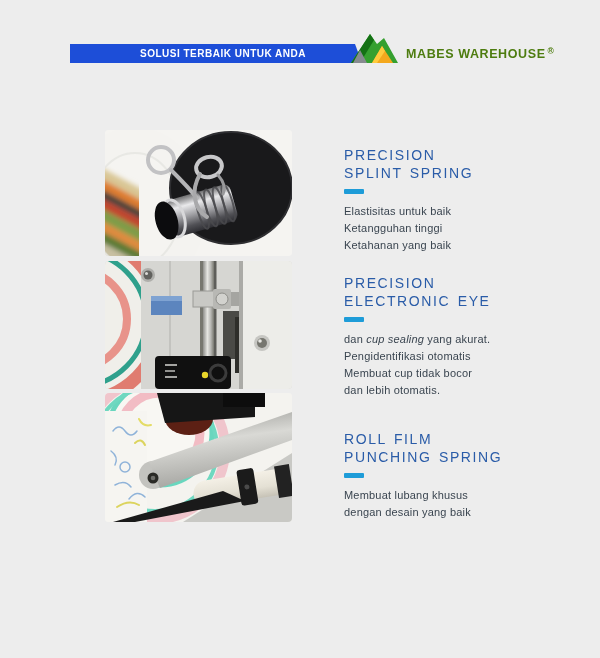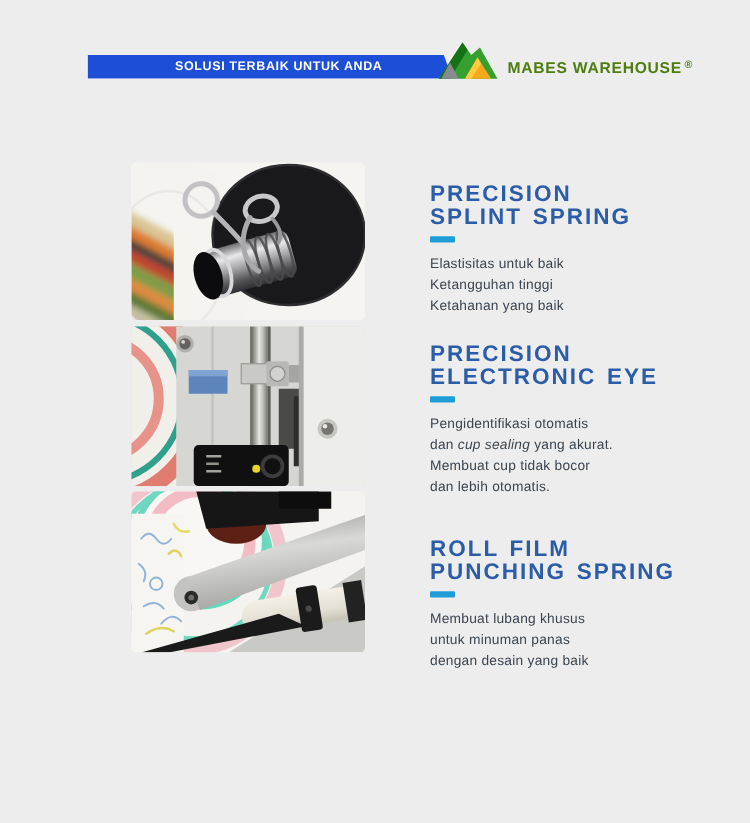--- a/index.html
+++ b/index.html
@@ -36,21 +36,21 @@
   .photo svg{display:block;width:100%;height:100%;}
   #photo-1{top:130px;height:126px;}
   #photo-2{top:261px;height:128px;}
   #photo-3{top:393px;height:129px;}
   
   .section{position:absolute;left:344px;width:175px;}
   #section-1{top:146px;}
   #section-2{top:274px;}
   #section-3{top:403px;margin-top:27px;}
   .sec-title{
-    color:#2A5CA8;font-weight:bold;font-size:18px;line-height:18px;
+    color:#2A5CA8;font-weight:normal;font-size:14px;line-height:18px;
     letter-spacing:1.6px;word-spacing:2px;white-space:nowrap;
   }
   .sec-title span{display:block;}
   .dash{width:20px;height:5px;background:#1E9CD8;margin-top:7px;border-radius:1px;}
   .sec-body{
     margin-top:9px;font-size:11px;line-height:17px;color:#3A4550;
     letter-spacing:.2px;
   }
   .sec-body span.line{display:block;white-space:nowrap;}
   .sec-body .it{font-style:italic;}
@@ -256,31 +256,30 @@
   </div>
 </div>
 
 <div class="section" id="section-2">
   <div class="sec-title">
     <span>PRECISION</span>
     <span>ELECTRONIC EYE</span>
   </div>
   <div class="dash"></div>
   <div class="sec-body">
+    <span class="line"><span>dan </span><span class="it">cup sealing</span><span> yang akurat.</span></span>
     <span class="line">Pengidentifikasi otomatis</span>
-    <span class="line"><span>dan </span><span class="it">cup sealing</span><span> yang akurat.</span></span>
     <span class="line">Membuat cup tidak bocor</span>
     <span class="line">dan lebih otomatis.</span>
   </div>
 </div>
 
 <div class="section" id="section-3">
   <div class="sec-title">
     <span>ROLL FILM</span>
     <span>PUNCHING SPRING</span>
   </div>
   <div class="dash"></div>
   <div class="sec-body">
     <span class="line">Membuat lubang khusus</span>
-    <span class="line">untuk minuman panas</span>
     <span class="line">dengan desain yang baik</span>
   </div>
 </div>
 
 </body></html>

